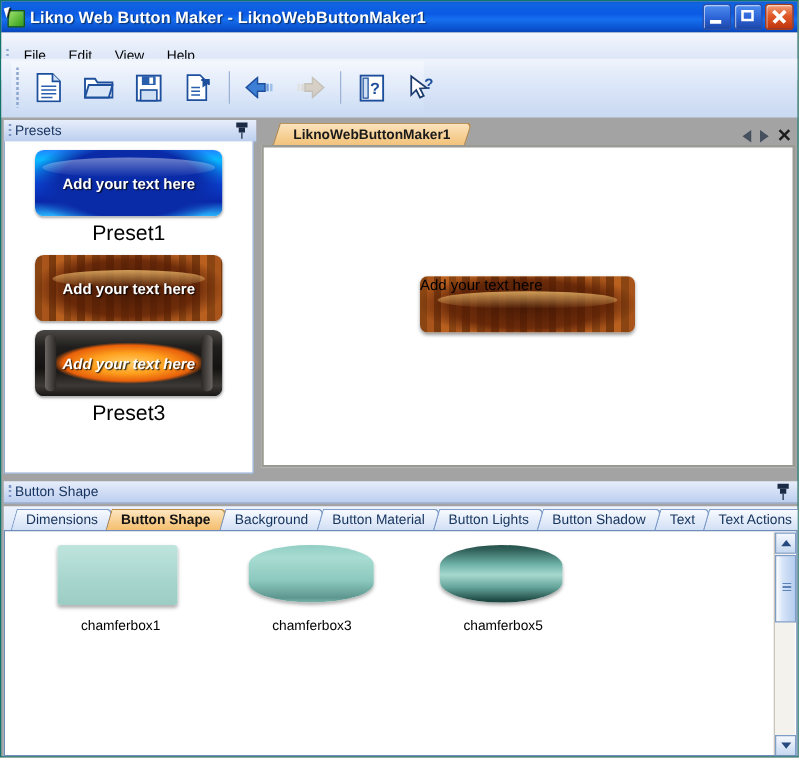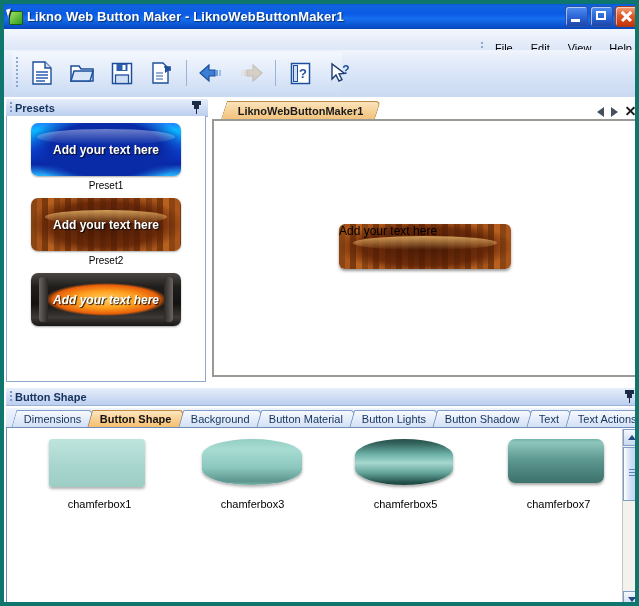--- a/index.html
+++ b/index.html
@@ -4,21 +4,21 @@
 <style>
   html,body{margin:0;padding:0;}
   body{
     width:639px;height:606px;overflow:hidden;
     font-family:"Liberation Sans", sans-serif;
     font-size:11px;
     background:#ece9d8;
     -webkit-font-smoothing:none;
   }
   #app{position:relative;width:639px;height:606px;box-sizing:border-box;
-       border:4px solid #0f766e;background:#ffffff;overflow:hidden;}
+       border:1px solid #0f766e;background:#a3a3a3;overflow:hidden;}
 
   
   .titlebar{
     position:absolute;left:0;top:0;width:637px;height:25px;
     background:linear-gradient(to bottom,#0a5ad6 0%,#1064e0 8%,#0b5ae5 40%,#166fef 58%,#0a52cf 88%,#0845b5 100%);
     display:flex;align-items:center;
   }
   .title-ico{width:16px;height:16px;margin-left:3px;margin-right:4px;position:relative;flex:none;}
   .title-ico .sq{position:absolute;left:2px;top:2px;width:12px;height:12px;
      background:linear-gradient(135deg,#9fe36a,#2f9a18);border:1px solid #1b5c0c;border-radius:1px;}
@@ -34,21 +34,21 @@
   .wbtn.max{background:linear-gradient(to bottom,#4f8ef0,#2c63d6 55%,#1d47a8);}
   .wbtn.cls{background:linear-gradient(to bottom,#f2a07c,#e05a28 45%,#c0340c);border-color:#a83b17;}
   .wbtn.min i{position:absolute;left:5px;bottom:4px;width:9px;height:3px;background:#fff;}
   .wbtn.max i{position:absolute;left:5px;top:4px;width:10px;height:9px;border:2px solid #fff;box-sizing:border-box;}
   .wbtn.cls i,.wbtn.cls u{position:absolute;left:4px;top:8px;width:13px;height:2.5px;background:#fff;}
   .wbtn.cls i{transform:rotate(45deg);}.wbtn.cls u{transform:rotate(-45deg);}
 
   
   .menubar{position:absolute;left:0;top:25px;width:637px;height:38px;
     background:linear-gradient(to bottom,#f3f6fd,#dfe8f8 50%,#cddcf3);
-    display:flex;align-items:center;justify-content:flex-end;}
+    display:flex;align-items:center;}
   .gripdots{width:9px;height:21px;position:relative;flex:none;}
   .gripdots::before{content:"";position:absolute;left:4px;top:4px;width:2px;height:13px;
     background:repeating-linear-gradient(to bottom,#8ea7cf 0 2px,transparent 2px 4px);}
   .menuitem{padding:2px 9px;color:#000;font-size:11px;cursor:default;}
   .menuitem u{text-decoration:underline;}
 
   
   .toolbarzone{position:absolute;left:0;top:46px;width:637px;height:47px;
     background:linear-gradient(to bottom,#f0f4fc,#dbe6f8 45%,#c9d9f1);}
   .toolbar{position:absolute;left:8px;top:2px;width:330px;height:42px;
@@ -62,31 +62,31 @@
   .tsep{width:1px;height:26px;margin:0 4px;background:#9db3d6;flex:none;}
 
   
   .presets{position:absolute;left:2px;top:95px;width:202px;height:285px;}
   .panelcap{height:17px;display:flex;align-items:center;
     background:linear-gradient(to bottom,#e7eefb,#cfdcf4 55%,#bccff0);
     border-bottom:1px solid #9db3d6;}
   .panelcap .pgrip{width:9px;height:17px;position:relative;flex:none;}
   .panelcap .pgrip::before{content:"";position:absolute;left:4px;top:3px;width:2px;height:11px;
     background:repeating-linear-gradient(to bottom,#7b96c4 0 2px,transparent 2px 4px);}
-  .panelcap .ptitle{font-size:11px;font-weight:bold;color:#15325e;}
+  .panelcap .ptitle{font-size:11px;font-weight:normal;color:#15325e;}
   .pin{margin-left:auto;margin-right:6px;width:11px;height:13px;position:relative;flex:none;}
   .pin .head{position:absolute;left:1px;top:0;width:9px;height:4px;background:#1b2b45;}
   .pin .body{position:absolute;left:3px;top:4px;width:5px;height:4px;background:#1b2b45;}
   .pin .needle{position:absolute;left:5px;top:8px;width:1px;height:5px;background:#1b2b45;}
   .presetbody{position:absolute;left:0;top:17px;width:200px;height:266px;
     background:#fff;border:1px solid #8fa9cf;border-top:none;box-sizing:border-box;overflow:hidden;}
   .presetitem{width:100%;padding-top:7px;text-align:center;}
   .pbtn{width:150px;height:53px;margin:0 auto;border-radius:7px;position:relative;overflow:hidden;
         box-shadow:0 1px 2px rgba(0,0,0,.35);}
-  .plabel{font-size:10px;color:#000;margin-top:4px;}
+  .plabel{font-size:17px;color:#000;margin-top:4px;}
   
   .p1{background:
      radial-gradient(ellipse 85% 120% at 50% 50%, #0a2ba8 0%, #0a2ba8 44%, rgba(10,43,168,0) 62%),
      linear-gradient(to bottom,#1f86ff 0%,#0bb9ff 14%,#0a44d6 52%,#0926a8 78%,#29b6ff 100%);}
   .p1::before{content:"";position:absolute;left:6px;top:6px;right:6px;height:16px;border-radius:50%;
      background:linear-gradient(to bottom,rgba(255,255,255,.40),rgba(255,255,255,0));}
   
   .p2{background:
      radial-gradient(ellipse 80% 92% at 50% 50%, rgba(60,18,2,.88) 0%, rgba(86,28,4,.75) 46%, rgba(120,50,10,0) 64%),
      repeating-linear-gradient(to right,#8a4512 0 6px,#a8541a 6px 11px,#7a3a0e 11px 17px,#b9601f 17px 23px),
@@ -325,27 +325,27 @@
         <div class="pbtn p1">
           <div class="ptext">Add your text here</div>
         </div>
         <div class="plabel">Preset1</div>
       </div>
 
       <div class="presetitem">
         <div class="pbtn p2">
           <div class="ptext">Add your text here</div>
         </div>
-        <div class="plabel">Preset2</div>
       </div>
 
       <div class="presetitem">
         <div class="pbtn p3">
           <div class="ptext">Add your text here</div>
         </div>
+        <div class="plabel">Preset3</div>
       </div>
 
     </div>
   </div>
 
   <div class="docarea">
     <div class="tabstrip">
       <div class="doctab">
         <span>LiknoWebButtonMaker1</span>
       </div>
@@ -424,26 +424,20 @@
 
 
         <div class="shapecell">
           <div class="shapeimg">
               <div class="s-box5"></div>
             </div>
           <div class="shapelabel">chamferbox5</div>
         </div>
 
 
-        <div class="shapecell">
-          <div class="shapeimg">
-              <div class="s-box7"></div>
-            </div>
-          <div class="shapelabel">chamferbox7</div>
-        </div>
 
       </div>
 
       <div class="vscroll">
         <div class="sb-arrow top">
             <div class="ar"></div>
           </div>
         <div class="sb-thumb">
             <div class="grip"></div>
           </div>

